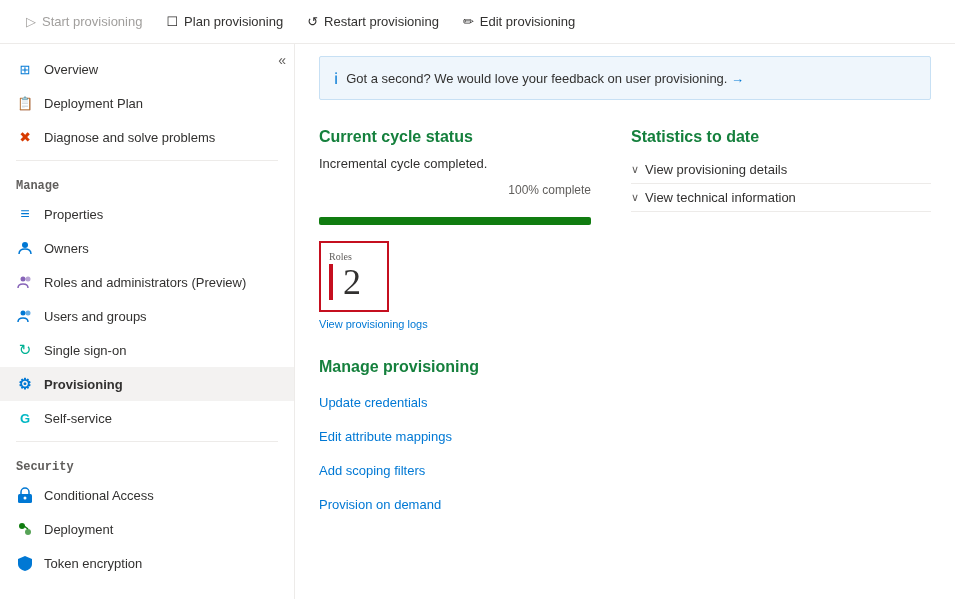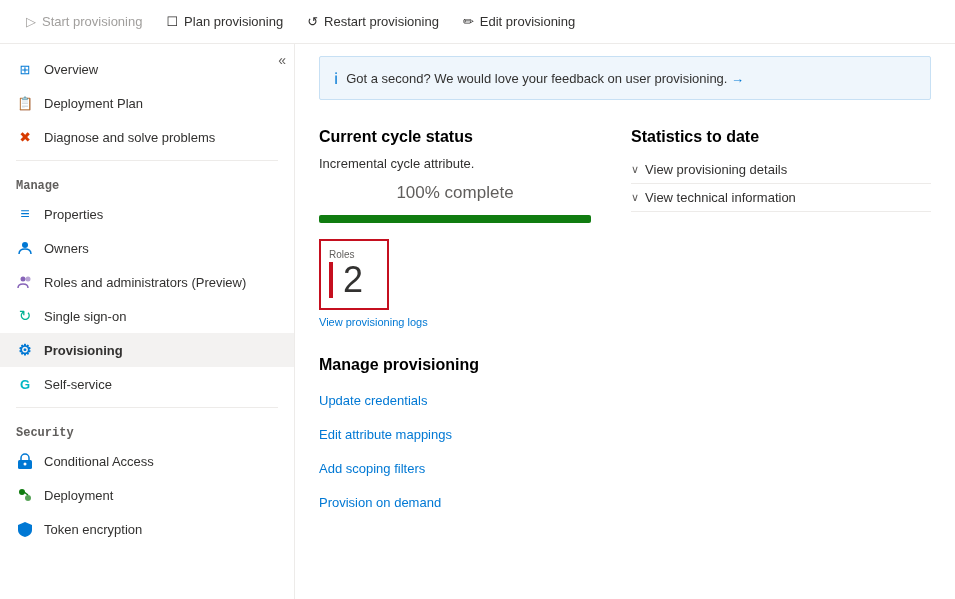--- a/index.html
+++ b/index.html
@@ -36,30 +36,30 @@
     
     .info-banner { background: #eff6fc; border: 1px solid #c7e0f4; padding: 10px 14px; margin: 12px 0; display: flex; align-items: center; gap: 8px; border-radius: 2px; font-size: 13px; }
     .info-banner a { color: #0078d4; text-decoration: none; }
 
     
     .two-col { display: flex; gap: 40px; margin-top: 8px; }
     .col-left { flex: 1; }
     .col-right { flex: 0 0 300px; }
 
     
-    .section-title { font-size: 16px; font-weight: 600; color: #000000; margin-bottom: 10px; margin-top: 16px; }
+    .section-title { font-size: 16px; font-weight: 600; color: #15803d; margin-bottom: 10px; margin-top: 16px; }
 
     
     .cycle-subtitle { font-size: 13px; color: #323130; margin-bottom: 12px; }
-    .progress-label { font-size: 17px; color: #605e5c; text-align: center; margin-bottom: 12px; }
+    .progress-label { font-size: 12px; color: #605e5c; text-align: right; margin-bottom: 20px; }
     .progress-bar-bg { background: #edebe9; height: 8px; border-radius: 2px; width: 100%; max-width: 340px; }
     .progress-bar-fill { background: #107c10; height: 8px; border-radius: 2px; }
 
     
-    .roles-card { display: inline-flex; flex-direction: column; border: 2px solid #c50f1f; padding: 8px 16px 10px 8px; margin-top: 16px; min-width: 70px; }
+    .roles-card { display: inline-flex; flex-direction: column; border: 2px solid #c50f1f; padding: 8px 16px 10px 8px; margin-top: 16px; min-width: 70px; font-family: Liberation Serif, serif; }
     .roles-label { font-size: 10px; color: #605e5c; margin-bottom: 2px; }
     .roles-number { font-size: 36px; font-weight: 300; color: #323130; line-height: 1; display: flex; align-items: flex-end; gap: 4px; }
     .roles-bar { width: 4px; height: 36px; background: #c50f1f; display: inline-block; margin-right: 6px; margin-bottom: 0; align-self: flex-end; }
 
     
     .section-link { color: #0078d4; text-decoration: none; font-size: 11px; display: block; margin-top: 6px; }
 
     
     .manage-link { color: #0078d4; text-decoration: none; font-size: 13px; display: block; margin-top: 19px; }
 
@@ -127,20 +127,30 @@
       <span class="sidebar-icon icon-purple">
         <svg width="16" height="16" viewBox="0 0 16 16" fill="none">
           <circle cx="6" cy="5" r="2.5" fill="#8764b8"></circle>
           <circle cx="11" cy="5" r="2.5" fill="#8764b8" opacity="0.6"></circle>
           <path d="M1 14c0-2.761 2.239-4 5-4s5 1.239 5 4" stroke="#8764b8" stroke-width="1.5" fill="none"></path>
         </svg>
       </span>
       <span>Roles and administrators (Preview)</span>
     </div>
     <div class="sidebar-item">
+      <span class="sidebar-icon icon-blue">
+        <svg width="16" height="16" viewBox="0 0 16 16" fill="none">
+          <circle cx="6" cy="5" r="2.5" fill="#0078d4"></circle>
+          <circle cx="11" cy="5" r="2.5" fill="#0078d4" opacity="0.6"></circle>
+          <path d="M1 14c0-2.761 2.239-4 5-4s5 1.239 5 4" stroke="#0078d4" stroke-width="1.5" fill="none"></path>
+        </svg>
+      </span>
+      <span>Users and groups</span>
+    </div>
+    <div class="sidebar-item">
       <span class="sidebar-icon icon-teal" style="font-size:15px;">↻</span>
       <span>Single sign-on</span>
     </div>
     <div class="sidebar-item active">
       <span class="sidebar-icon icon-blue" style="font-size:15px;">⚙</span>
       <span>Provisioning</span>
     </div>
     <div class="sidebar-item">
       <span class="sidebar-icon icon-cyan" style="font-weight:700; font-size:13px; color:#00b7c3;">G</span>
       <span>Self-service</span>
@@ -186,21 +196,21 @@
       <span>
         <span>Got a second? We would love your feedback on user provisioning.</span>
         <a href="#">→</a>
       </span>
     </div>
 
     <div class="two-col">
 
       <div class="col-left">
         <div class="section-title">Current cycle status</div>
-        <div class="cycle-subtitle">Incremental cycle attribute.</div>
+        <div class="cycle-subtitle">Incremental cycle completed.</div>
         <div class="progress-label">100% complete</div>
         <div class="progress-bar-bg">
           <div class="progress-bar-fill" style="width: 100%;"></div>
         </div>
 
         
         <div class="roles-card">
           <span class="roles-label">Roles</span>
           <div class="roles-number">
             <span class="roles-bar"></span>

